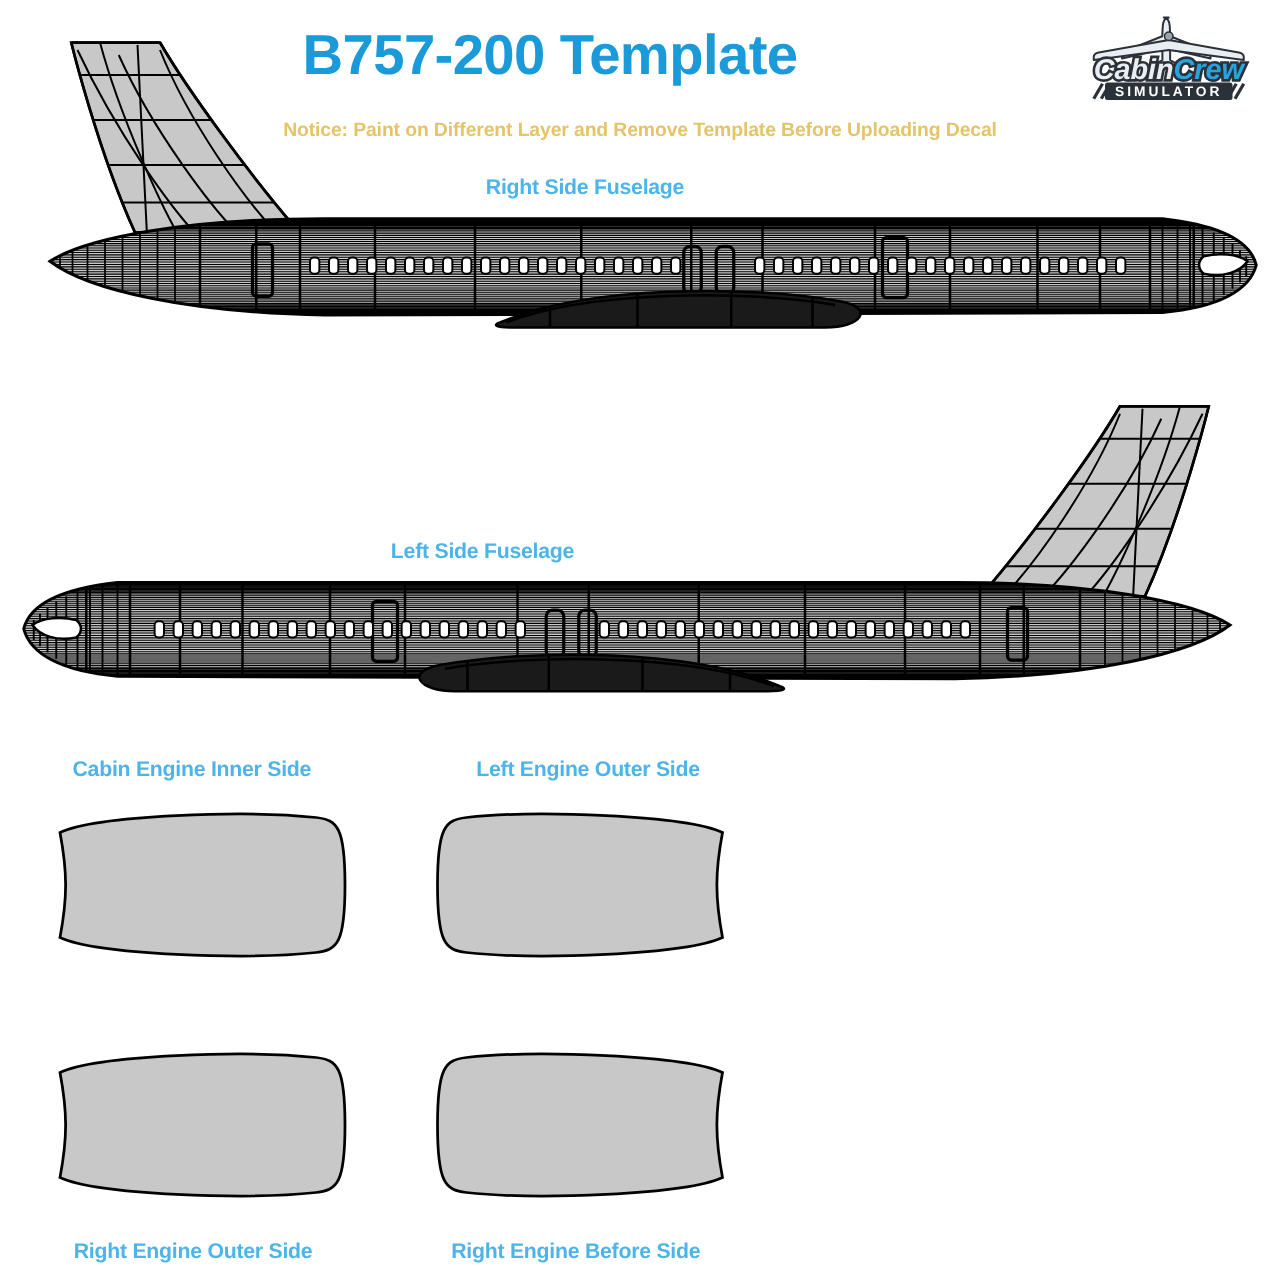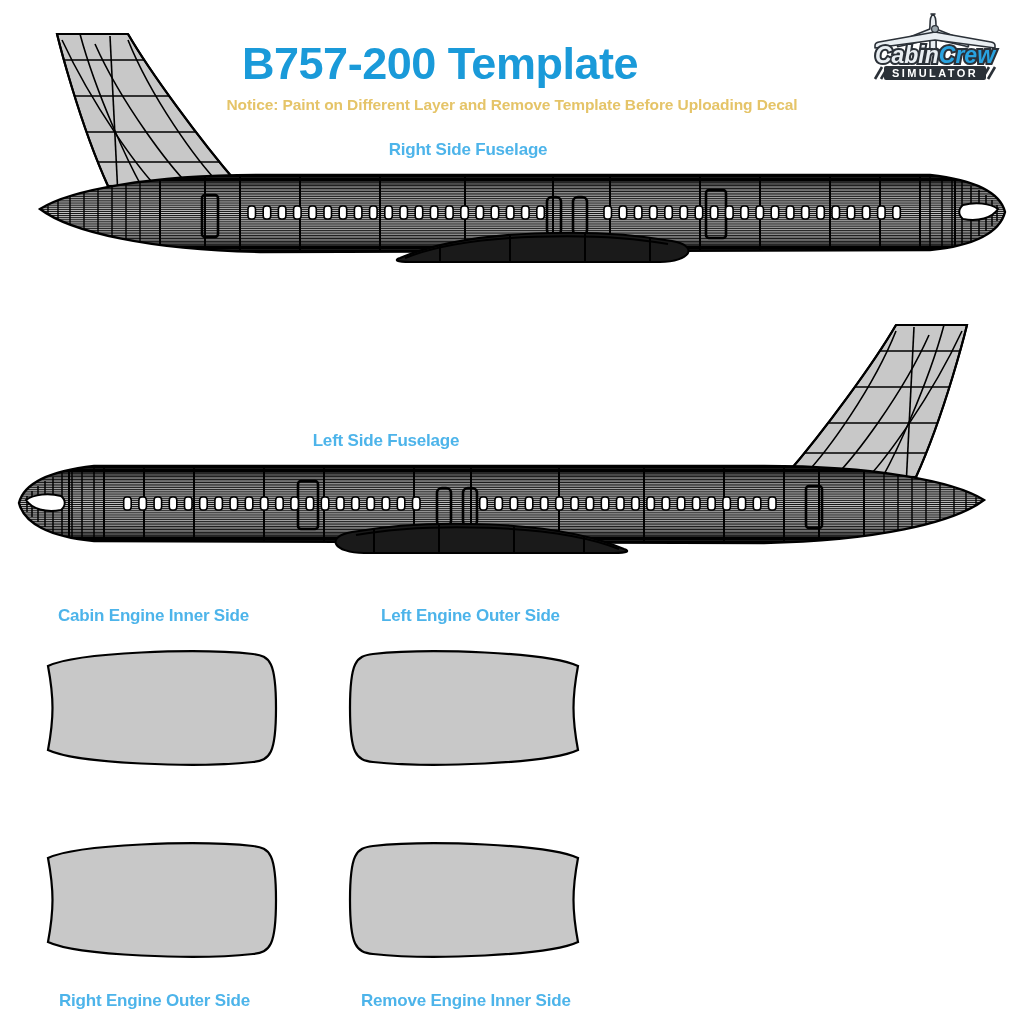--- a/index.html
+++ b/index.html
@@ -4,21 +4,21 @@
 <title>B757-200 Template</title>
 <style>
   html,body{margin:0;padding:0;background:#ffffff;}
   body{width:1024px;height:1024px;position:relative;overflow:hidden;
        font-family:"Liberation Sans","DejaVu Sans",sans-serif;}
   #canvas{position:absolute;left:0;top:0;width:1024px;height:1024px;}
 
   .txt{position:absolute;white-space:nowrap;font-weight:bold;}
 
   #title{left:0;top:18px;width:880px;text-align:center;font-size:45px;
-         letter-spacing:-0.5px;color:#1a9ad9;margin-top:20px;}
+         letter-spacing:-0.5px;color:#1a9ad9;}
   #notice{left:0;top:86px;width:1024px;text-align:center;font-size:15.5px;
           color:#e5c468;letter-spacing:-0.1px;margin-top:10px;}
 
   .sec-label{font-size:17px;color:#4db4ea;letter-spacing:-0.2px;}
   #lbl-right-fus{left:0;top:140px;width:936px;text-align:center;}
   #lbl-left-fus{left:0;top:431px;width:772px;text-align:center;}
   #lbl-le-in{left:58px;top:606px;}
   #lbl-le-out{left:381px;top:606px;}
   #lbl-re-out{left:47px;top:991px;margin-left:12px;}
   #lbl-re-in{left:361px;top:991px;}
@@ -66,21 +66,21 @@
         <text x="84" y="71" text-anchor="middle" fill="#ffffff" font-family="'Liberation Sans',sans-serif" font-size="11" font-weight="bold" letter-spacing="2.4">SIMULATOR</text>
       </g>
     </svg>
   </div>
 
   <div class="txt sec-label" id="lbl-right-fus">Right Side Fuselage</div>
   <div class="txt sec-label" id="lbl-left-fus">Left Side Fuselage</div>
   <div class="txt sec-label" id="lbl-le-in">Cabin Engine Inner Side</div>
   <div class="txt sec-label" id="lbl-le-out">Left Engine Outer Side</div>
   <div class="txt sec-label" id="lbl-re-out">Right Engine Outer Side</div>
-  <div class="txt sec-label" id="lbl-re-in">Remove Engine Inner Side</div>
+  <div class="txt sec-label" id="lbl-re-in">Right Engine Before Side</div>
 
   <svg id="art" width="1024" height="1024" viewBox="0 0 1024 1024" style="position:absolute;left:0;top:0;">
     <defs>
 
       <path id="fusBody" d="M 1005 212
             C 1000 192 975 180 930 175
             L 260 175
             C 150 175 70 190 40 209
             C 70 232 150 250 260 252
             L 930 250

